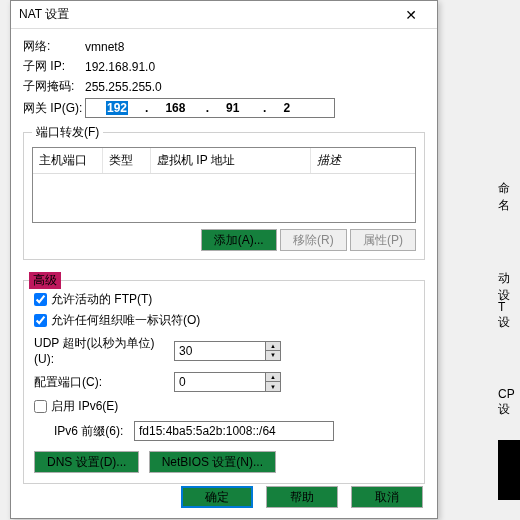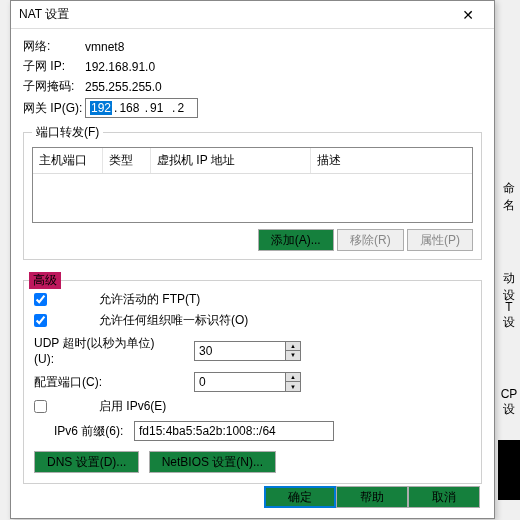--- a/index.html
+++ b/index.html
@@ -1,55 +1,55 @@
 <!DOCTYPE html>
 <html><head>
 <meta charset="utf-8">
 <style>
   * { box-sizing: border-box; font-family: "Microsoft YaHei", "Segoe UI", sans-serif; font-size: 12px; }
   body { margin: 0; background: #f0f0f0; width: 520px; height: 520px; overflow: hidden; position: relative; }
-  .bgtext { position: absolute; color: #000; text-align: center; }
-  .dialog { position: absolute; left: 10px; top: 0; width: 485px; height: 519px; background: #fff; border: 1px solid #888; box-shadow: 2px 2px 6px rgba(0,0,0,0.2); }
+  .bgtext { position: absolute; color: #000; }
+  .dialog { position: absolute; left: 10px; top: 0; width: 428px; height: 519px; background: #fff; border: 1px solid #888; box-shadow: 2px 2px 6px rgba(0,0,0,0.2); }
   .titlebar { height: 28px; border-bottom: 1px solid #ddd; display: flex; align-items: center; padding: 0 8px; }
   .titlebar .title { flex: 1; }
   .titlebar .close { width: 36px; text-align: center; font-size: 14px; cursor: pointer; }
   .content { padding: 6px 12px 8px 12px; }
   .row { display: flex; align-items: center; margin: 3px 0; }
   .row .label { width: 62px; }
   .row .value { }
   .gwrow .label { width: 62px; }
-  .gwin { border: 1px solid #7a7a7a; height: 20px; padding: 0 4px; display: inline-flex; align-items: center; gap: 2px; }
+  .gwin { border: 1px solid #7a7a7a; height: 20px; padding: 0 20px; display: inline-flex; align-items: center; gap: 17px; font-weight: bold; }
   .gwin .sel { background: #0078d7; color: #fff; padding: 0 1px; }
   fieldset { border: 1px solid #d0d0d0; margin: 6px 0 4px 0; padding: 6px 8px 8px 8px; }
   legend { padding: 0 4px; }
   .table { border: 1px solid #888; width: 100%; height: 76px; background: #fff; }
   .thead { display: flex; border-bottom: 1px solid #ddd; background: #fff; }
   .th { padding: 4px 6px; border-right: 1px solid #e5e5e5; }
-  .th:last-child { border-right: none; flex: 1; }
+  .th:last-child { border-right: none; flex: 1; font-style: italic; }
   .btnrow { margin-top: 6px; text-align: right; }
   button { background: #15803d; border: 1px solid #adadad; height: 22px; padding: 0 12px; cursor: pointer; }
   button:disabled { color: #888; background: #efefef; }
   .adv { border: 1px solid #d0d0d0; border-top: none; padding: 6px 10px 10px 10px; position: relative; }
   .adv-title { position: relative; top: 8px; left: 6px; background: #be185d; display: inline-block; padding: 0 4px; z-index: 2; }
   .adv-border-top { border-top: 1px solid #d0d0d0; height: 1px; margin-top: -1px; }
   input[type=checkbox] { margin: 0 4px 0 0; vertical-align: middle; width: 13px; height: 13px; }
-  .chkrow { margin: 4px 0; display: flex; align-items: center; gap: 48px; }
-  .numrow { display: flex; align-items: center; margin: 6px 0; gap: 20px; }
+  .chkrow { margin: 4px 0; display: flex; align-items: center; }
+  .numrow { display: flex; align-items: center; margin: 6px 0; }
   .numrow .nlabel { width: 140px; }
   .numbox { display: inline-flex; border: 1px solid #7a7a7a; height: 20px; }
   .numbox input { border: none; width: 90px; padding: 0 4px; outline: none; }
   .spinner { display: flex; flex-direction: column; border-left: 1px solid #7a7a7a; }
   .spinner div { width: 14px; height: 9px; display: flex; align-items: center; justify-content: center; font-size: 6px; line-height: 1; background: #e1e1e1; border-bottom: 1px solid #7a7a7a; cursor: pointer; }
   .spinner div:last-child { border-bottom: none; }
   .ipv6row { margin: 6px 0 4px 20px; display: flex; align-items: center; }
   .ipv6row .pl { width: 80px; }
   .ipv6row input { border: 1px solid #7a7a7a; height: 20px; width: 200px; padding: 0 4px; }
   .adv-btns { margin-top: 10px; }
   .adv-btns button { margin-right: 6px; }
-  .footer { position: absolute; right: 14px; bottom: 10px; display: flex; gap: 0; }
+  .footer { position: absolute; right: 14px; bottom: 10px; display: flex; gap: 13px; }
   .footer button { width: 72px; }
   .focus { border: 2px solid #0078d7 !important; }
 </style>
 </head>
 <body>
 
 <div class="bgtext" style="left:498px; top:180px;">命名</div>
 <div class="bgtext" style="left:498px; top:270px;">动设</div>
 <div class="bgtext" style="left:498px; top:300px;">T 设</div>
 <div class="bgtext" style="left:498px; top:387px;">CP 设</div>

